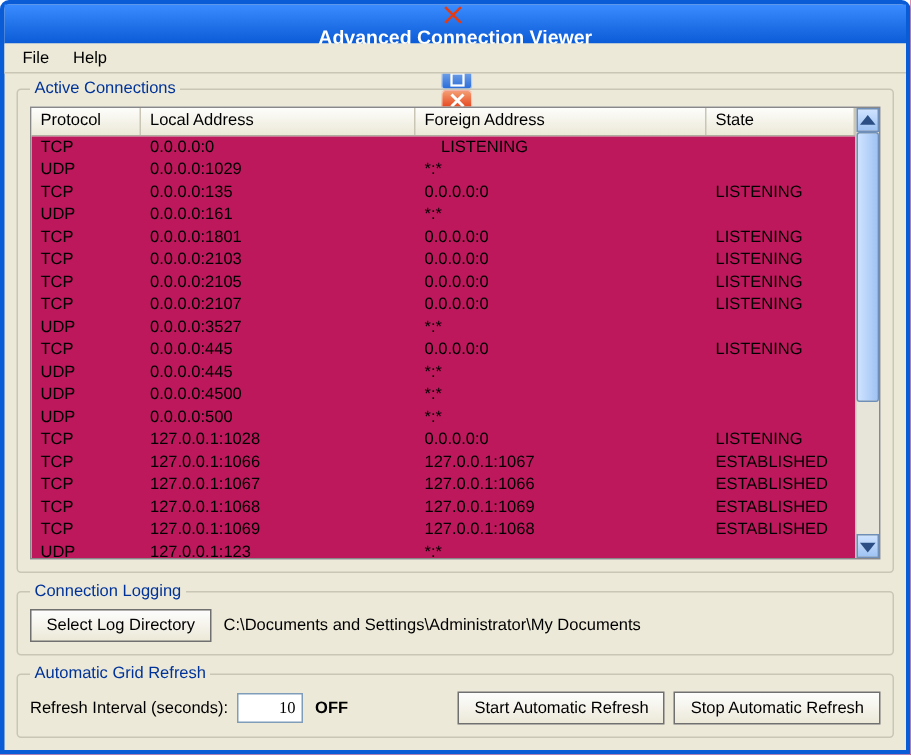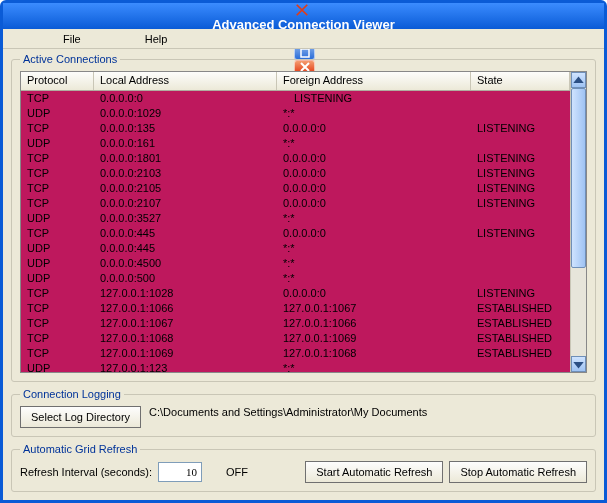--- a/index.html
+++ b/index.html
@@ -7,44 +7,44 @@
   .window { width: 607px; height: 503px; border: 3px solid #0a5bd6; border-radius: 6px 6px 0 0; background: #ece9d8; display: flex; flex-direction: column; }
   .titlebar { height: 26px; background: linear-gradient(to bottom, #3b8cff 0%, #0a5bd6 100%); display: flex; align-items: center; padding: 0 4px; color: #fff; font-weight: bold; font-size: 13px; flex-direction: column; }
   .titlebar-icon { width: 16px; height: 16px; margin-right: 4px; display: flex; align-items: center; justify-content: center; }
   .titlebar-icon svg { width: 14px; height: 14px; }
   .titlebar-title { flex: 1; }
   .winbtn { width: 21px; height: 21px; margin-left: 2px; border-radius: 3px; display: flex; align-items: center; justify-content: center; cursor: pointer; border: 1px solid rgba(255,255,255,0.6); }
   .winbtn.min, .winbtn.max { background: linear-gradient(to bottom, #7ba7e8, #2a6dd8); }
   .winbtn.close { background: linear-gradient(to bottom, #f49b6f, #e33b14); }
   .winbtn svg { width: 12px; height: 12px; }
   .menubar { height: 21px; background: #ece9d8; border-bottom: 1px solid #c9c6b6; display: flex; align-items: center; padding: 0 4px; }
-  .menuitem { padding: 2px 8px; cursor: pointer; margin-left: 48px; }
+  .menuitem { padding: 2px 8px; cursor: pointer; }
   .content { flex: 1; padding: 4px 8px 8px 8px; display: flex; flex-direction: column; gap: 6px; }
   fieldset { border: 1px solid #c9c6b6; border-radius: 3px; padding: 6px 8px 8px 8px; }
   legend { color: #003399; font-size: 11px; padding: 0 3px; }
   .grid-wrap { position: relative; height: 302px; border: 1px solid #888; background: #fff; display: flex; justify-content: space-between; }
   .grid { flex: 1; overflow: hidden; }
   .grid-header { display: flex; background: linear-gradient(to bottom, #fdfdfb, #ece9d8); border-bottom: 1px solid #b0ada0; height: 19px; }
   .gh { padding: 2px 6px; border-right: 1px solid #c9c6b6; font-size: 11px; color: #000; overflow: hidden; white-space: nowrap; }
   .c-proto { width: 73px; }
   .c-local { width: 183px; }
   .c-foreign { width: 194px; }
   .c-state { flex: 1; }
   .grid-body { overflow: hidden; background: #be185d; }
   .row { display: flex; height: 15px; line-height: 15px; font-size: 11px; }
   .cell { padding: 0 6px; overflow: hidden; white-space: nowrap; }
   .vscroll { width: 16px; background: #e7e5da; border-left: 1px solid #c9c6b6; position: relative; display: flex; flex-direction: column; }
   .scrollbtn { height: 16px; background: linear-gradient(to bottom,#cfe3ff,#9fc3f3); border: 1px solid #6f8fb8; display: flex; align-items: center; justify-content: center; cursor: pointer; }
   .scrolltrack { flex: 1; position: relative; }
   .thumb { position: absolute; left: 0; right: 0; top: 0; height: 180px; background: linear-gradient(to right,#cfe3ff,#9fc3f3); border: 1px solid #6f8fb8; border-radius: 2px; }
-  .logging-row { display: flex; align-items: flex-start; gap: 8px; }
+  .logging-row { display: flex; align-items: center; gap: 8px; }
   .btn { background: linear-gradient(to bottom, #fdfdfd, #ece9d8); border: 1px solid #707070; padding: 4px 10px; font-family: inherit; font-size: 11px; cursor: pointer; }
   .refresh-row { display: flex; align-items: center; gap: 6px; }
   .interval-input { width: 44px; height: 20px; border: 1px solid #7f9db9; text-align: right; padding: 2px 4px; font-family: Liberation Serif, serif; font-size: 11px; }
-  .off { font-weight: normal; margin-left: 18px; }
+  .off { font-weight: bold; margin-left: 2px; }
   .spacer { flex: 1; }
 </style>
 </head>
 <body>
 
 <div class="window">
   <div class="titlebar">
     <span class="titlebar-icon">
       <svg viewBox="0 0 16 16">
           <path d="M2 2 L14 14 M14 2 L2 14" stroke="#e33b14" stroke-width="2"></path>

